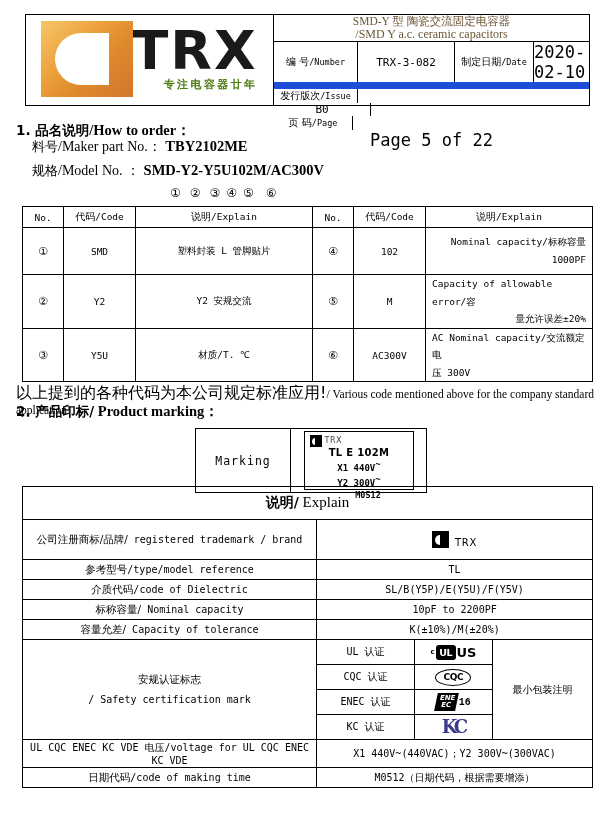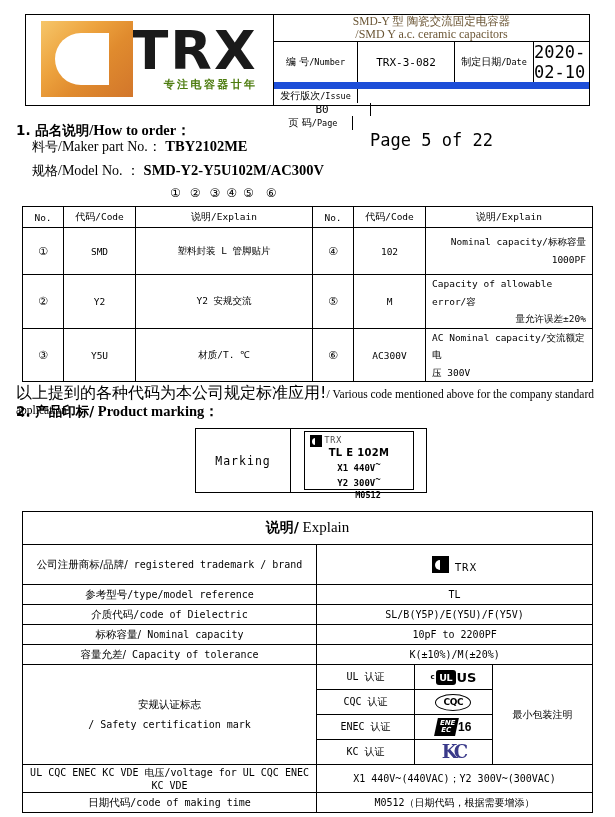--- a/index.html
+++ b/index.html
@@ -144,21 +144,21 @@
     content:""; position:absolute; left:5.5px; top:2.5px; width:3.5px; height:7px; background:#000;
   }
   .mb-trx { font-family:"DejaVu Sans", sans-serif; font-size:8px; color:#444; letter-spacing:0.5px;}
   .mb-l2 { font-family:"DejaVu Sans", sans-serif; font-weight:bold; font-size:10px; text-align:center; margin-top:0px; letter-spacing:0.3px;}
   .mb-l3, .mb-l4 { font-family:"DejaVu Sans Mono", monospace; font-weight:bold; font-size:9px; text-align:center; margin-top:1px;}
   .mb-l5 { font-family:"DejaVu Sans Mono", monospace; font-weight:bold; font-size:8.5px; text-align:center; margin-top:2px; padding-left:18px;}
   .tilde { font-size:9px; vertical-align:super; }
 
   
   .exp-tbl {
-    position:absolute; left:22px; top:511px; width:571px;
+    position:absolute; left:22px; top:486px; width:571px;
     border:1px solid #000;
   }
   .exp-tbl td { border:1px solid #000; text-align:center; vertical-align:middle;
     font-family:"DejaVu Sans Mono", monospace; font-size:10px; }
   .exp-tbl td .cn { font-family:"DejaVu Sans", sans-serif; font-size:10.5px; }
   .exp-head { height:33px; font-family:"Liberation Serif", serif !important; font-size:15px !important; }
   .exp-head .cn { font-family:"DejaVu Sans", sans-serif !important; font-weight:bold; font-size:14px !important; }
   .exp-head .en { font-family:"Liberation Serif", serif; font-size:15px; }
   .lcell { width:345px; }
   .exp-tbl tr.r-logo td { height:40px; }
@@ -189,21 +189,21 @@
     font-family:"DejaVu Sans", sans-serif; font-weight:bold; font-size:9px;
     display:flex; align-items:center; justify-content:center; margin:0 auto; letter-spacing:-0.4px;
   }
   .enec-logo { display:flex; align-items:center; justify-content:center; gap:1px; }
   .enec-badge {
     background:#000; color:#fff; font-family:"DejaVu Sans", sans-serif;
     font-weight:bold; font-size:7px; line-height:1.05; padding:1.5px 3px;
     transform:skewX(-12deg); text-align:center;
   }
   .enec-badge span { display:block; }
-  .enec-n { font-family:Liberation Sans, sans-serif; font-weight:bold; font-size:12px; }
+  .enec-n { font-family:Liberation Mono, monospace; font-weight:bold; font-size:10px; }
   .kc-logo {
     font-family:"DejaVu Serif", serif; font-weight:bold; font-size:18px;
     color:#3a3a8a; letter-spacing:-3px; line-height:1;
   }
 </style>
 </head>
 <body>
 
 <div class="page">
 

